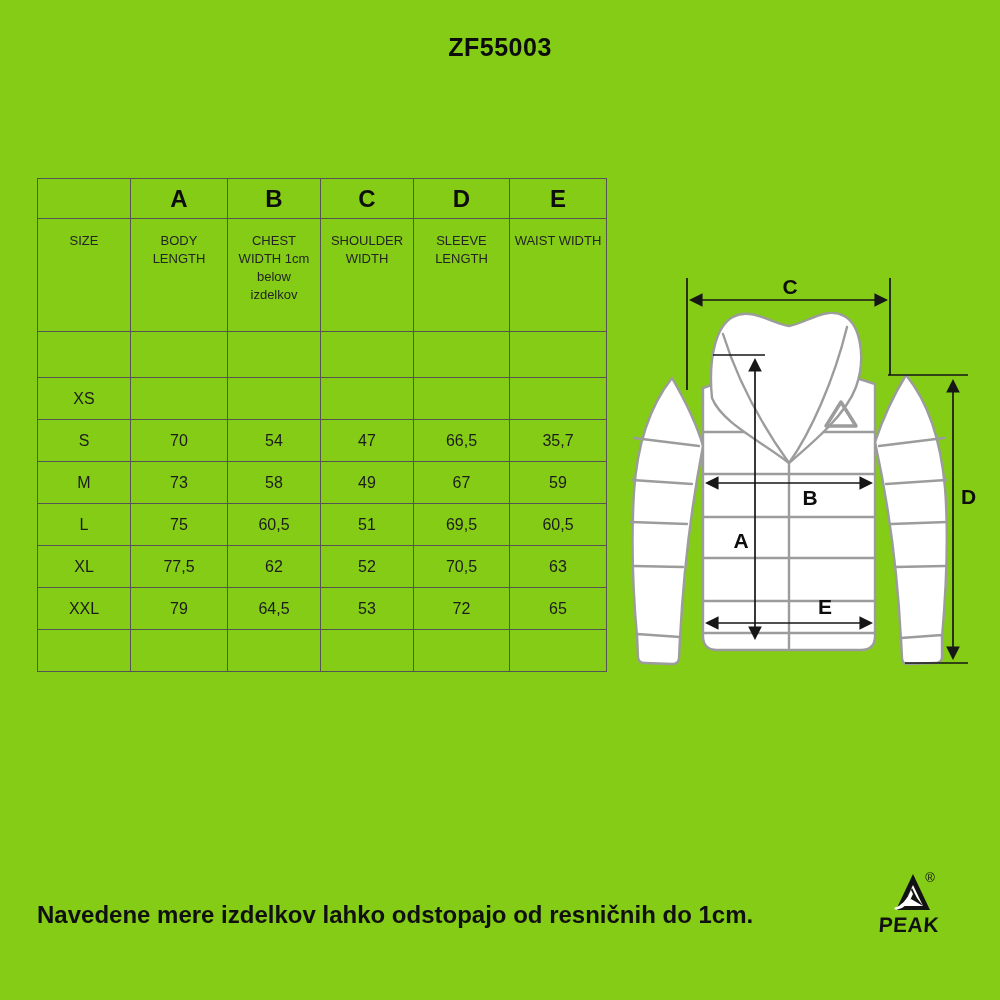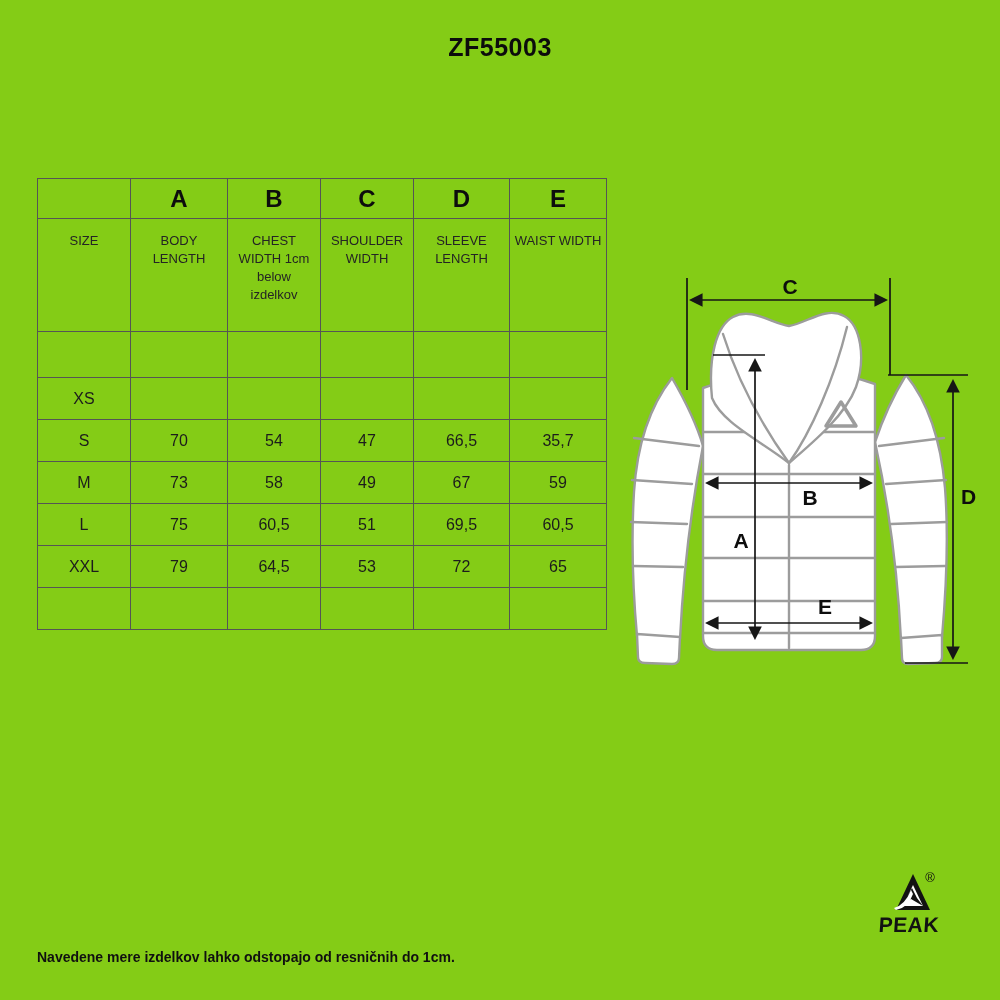--- a/index.html
+++ b/index.html
@@ -21,21 +21,21 @@
   }
   tr.r-letters td { height:39px; font-size:24px; font-weight:bold; color:#0d0d0d; }
   tr.r-desc td {
     height:99px; vertical-align:top; padding:13px 4px 0 4px;
     font-size:13px; line-height:1.38; color:#242424;
   }
   tr.r-spacer td { height:45px; }
   tr.r-data td { height:41px; }
   .note {
     position:absolute; left:37px; top:901px;
-    font-size:14px; font-weight:bold; color:#101010;margin-top:48px;
+    font-size:24px; font-weight:bold; color:#101010;
   }
   svg text { font-family:"Liberation Sans", sans-serif; }
 </style>
 </head>
 <body>
 
 <div id="canvas">
 
   <div class="title">ZF55003</div>
 
@@ -99,20 +99,28 @@
     </tr>
     <tr class="r-data">
       <td>L</td>
       <td>75</td>
       <td>60,5</td>
       <td>51</td>
       <td>69,5</td>
       <td>60,5</td>
     </tr>
     <tr class="r-data">
+      <td>XL</td>
+      <td>77,5</td>
+      <td>62</td>
+      <td>52</td>
+      <td>70,5</td>
+      <td>63</td>
+    </tr>
+    <tr class="r-data">
       <td>XXL</td>
       <td>79</td>
       <td>64,5</td>
       <td>53</td>
       <td>72</td>
       <td>65</td>
     </tr>
     <tr class="r-data">
       <td></td>
           <td></td>

